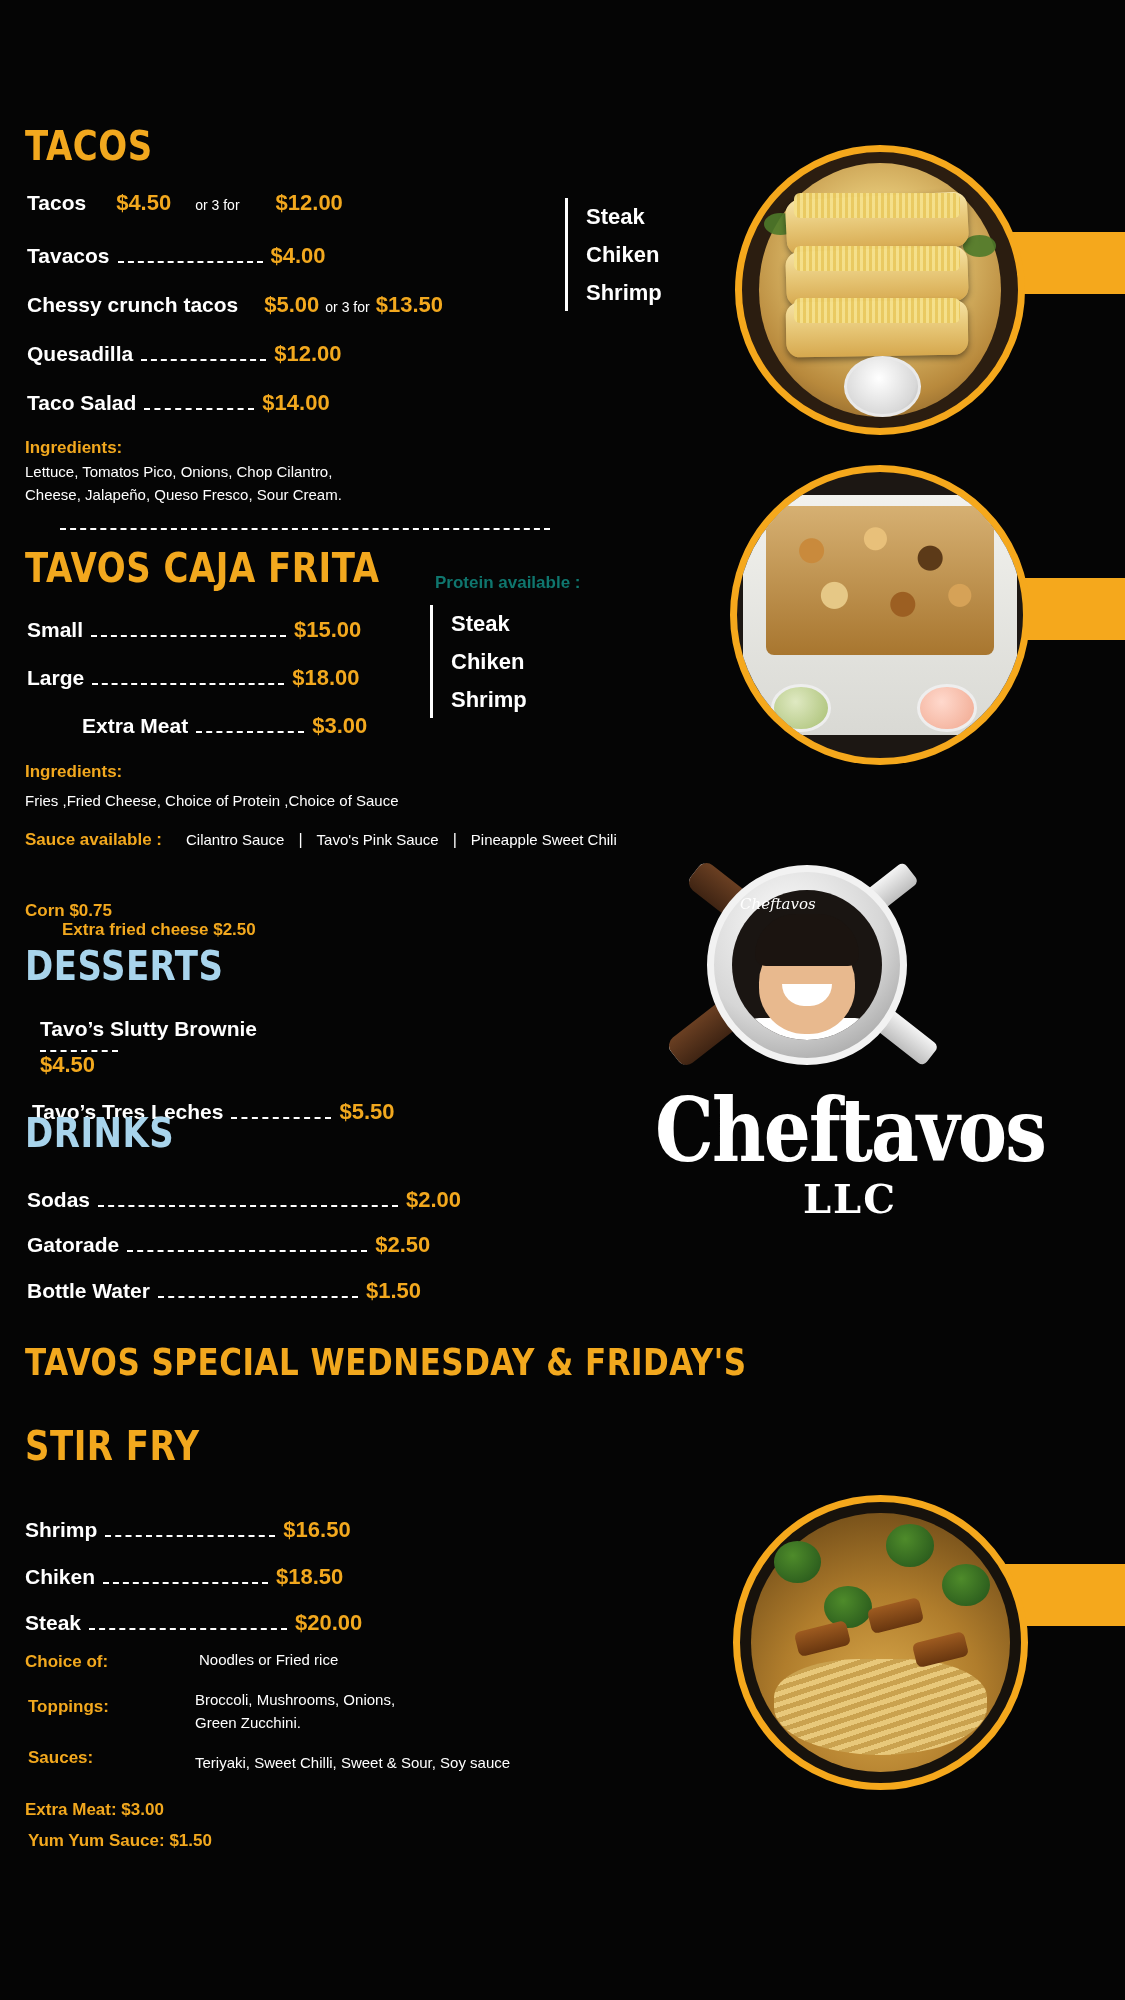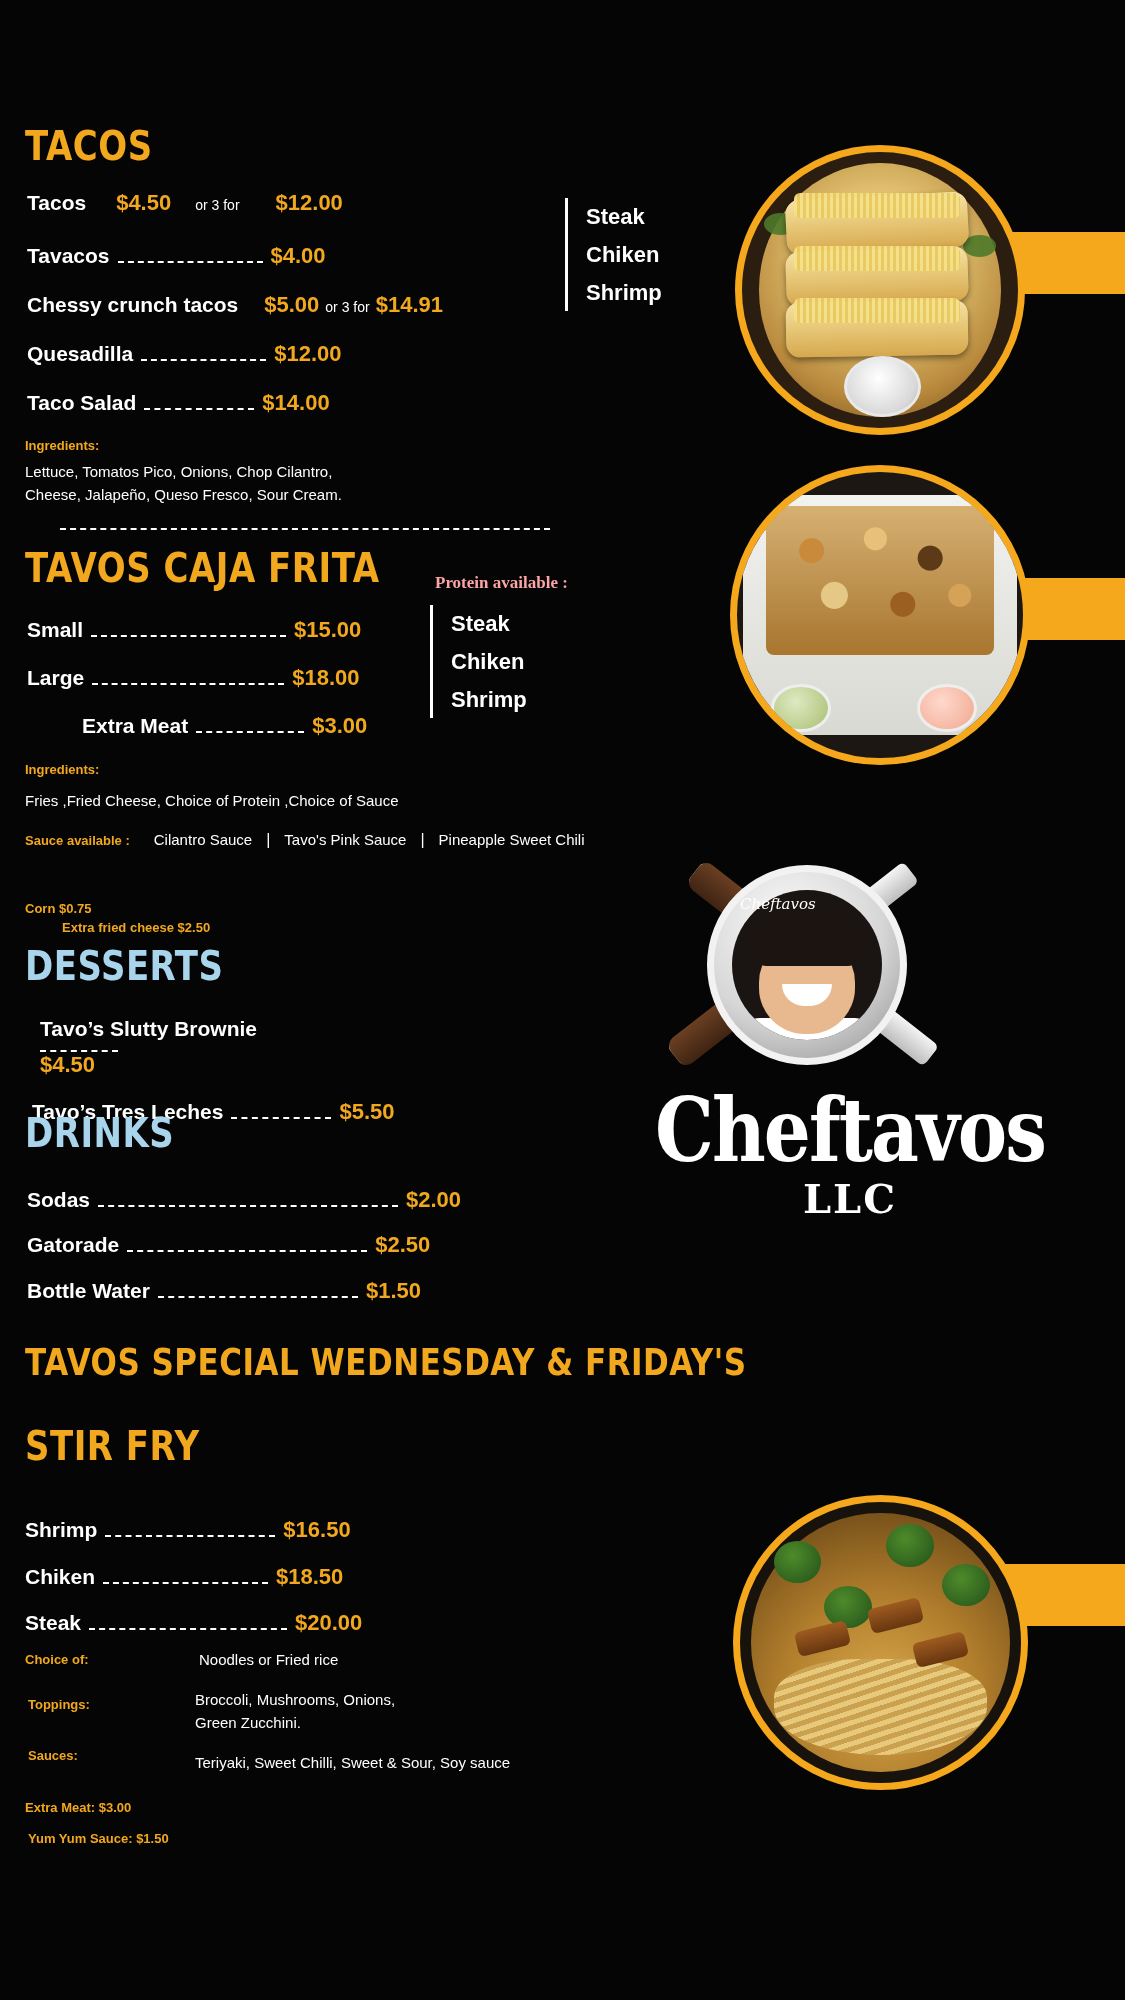--- a/index.html
+++ b/index.html
@@ -65,21 +65,21 @@
     color: #FFFFFF;
     font-size: 14px;
     font-weight: normal;
     padding: 0 6px;
   }
 
   
   .ing-label {
     color: #F2A81E;
     font-weight: bold;
-    font-size: 13px;
+    font-size: 17px;
   }
   .ing-text {
     color: #FFFFFF;
     font-size: 15px;
     line-height: 1.35;
   }
 
   
   .protein-box {
     position: absolute;
@@ -87,24 +87,23 @@
     padding-left: 18px;
   }
   .protein-box div {
     color: #FFFFFF;
     font-weight: bold;
     font-size: 22px;
     line-height: 1.72;
   }
   .protein-title {
     position: absolute;
-    color: #fca5a5;
+    color: #0f766e;
     font-weight: bold;
     font-size: 17px;
-    font-family: Liberation Serif, serif;
   }
 
   
   .divider {
     position: absolute;
     border-top: 2px dashed #FFFFFF;
     height: 0;
   }
 
   
@@ -292,21 +291,21 @@
     <span class="item-name">Tavacos</span>
     <span class="dots" style="width:145px"></span>
     <span class="price">$4.00</span>
   </div>
 
   <div class="abs row" style="left:27px; top:292px; width:540px;">
     <span class="item-name">Chessy crunch tacos</span>
     <span style="width:26px"></span>
     <span class="price">$5.00</span>
     <span class="small-note">or 3 for</span>
-    <span class="price">$14.91</span>
+    <span class="price">$13.50</span>
   </div>
 
   <div class="abs row" style="left:27px; top:341px; width:430px;">
     <span class="item-name">Quesadilla</span>
     <span class="dots" style="width:125px"></span>
     <span class="price">$12.00</span>
   </div>
 
   <div class="abs row" style="left:27px; top:390px; width:430px;">
     <span class="item-name">Taco Salad</span>

